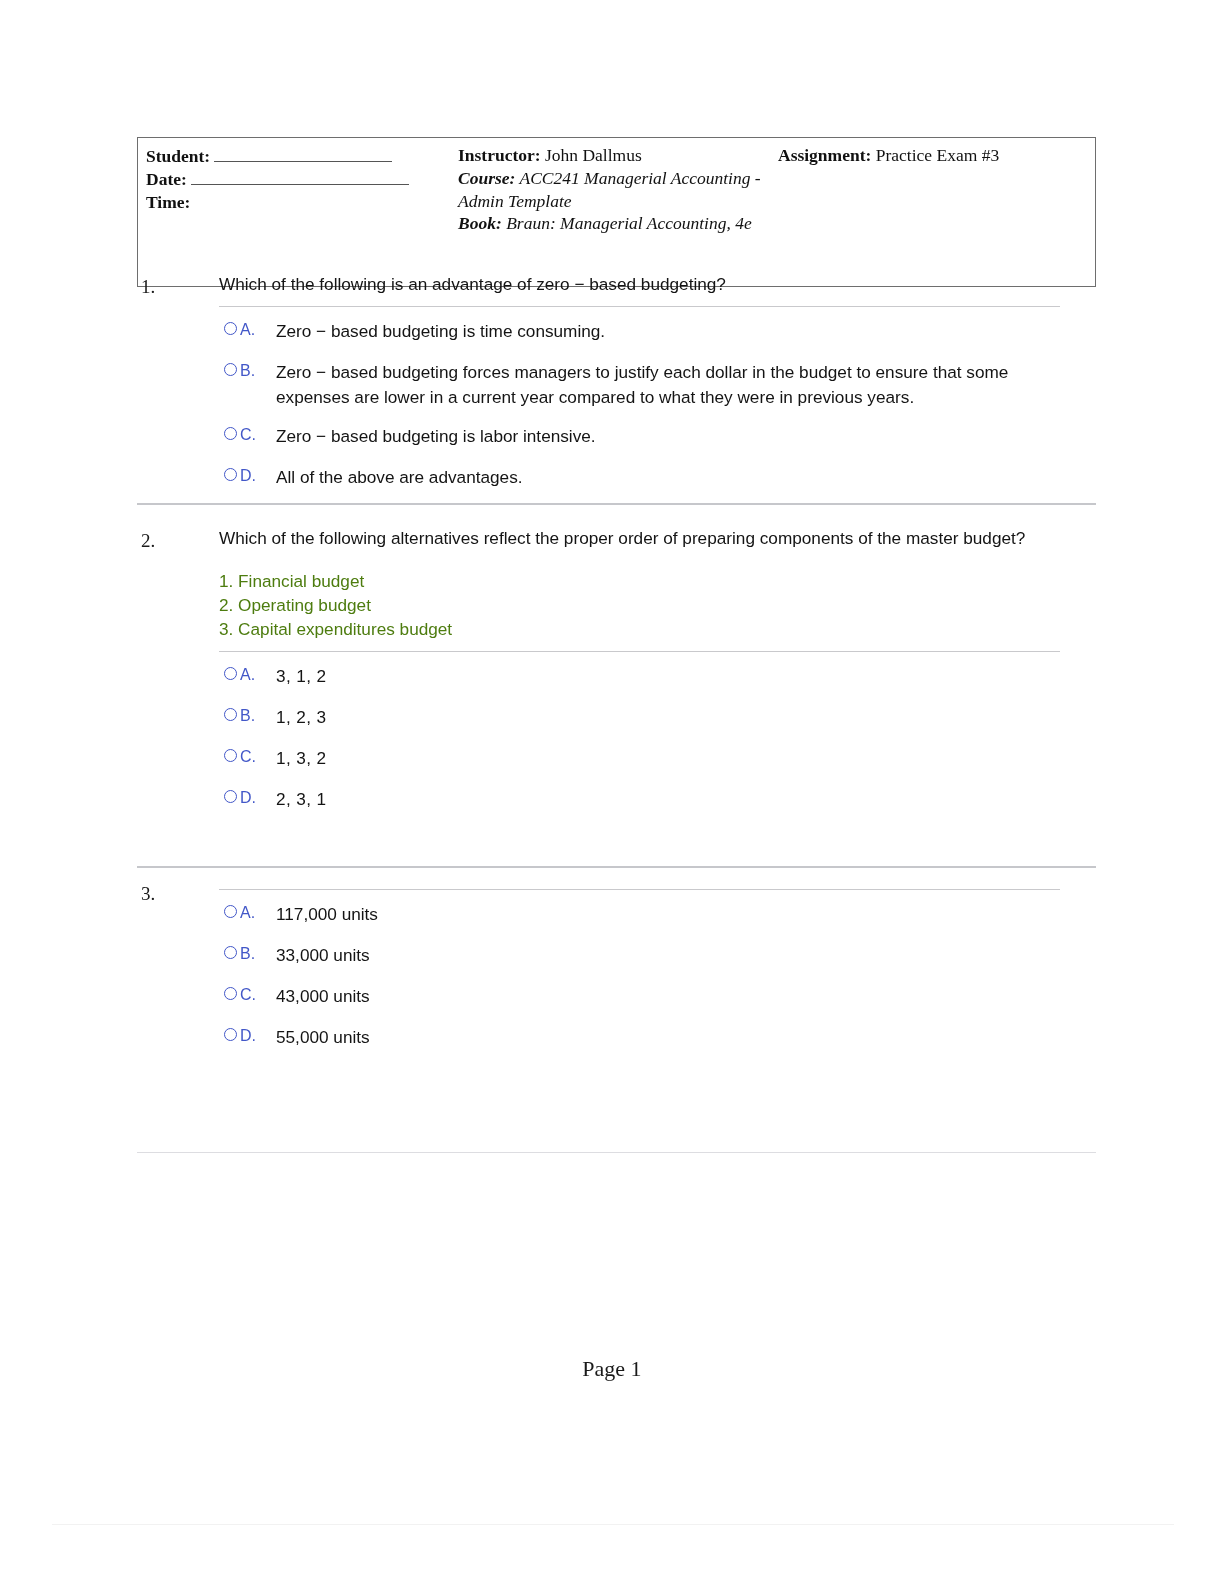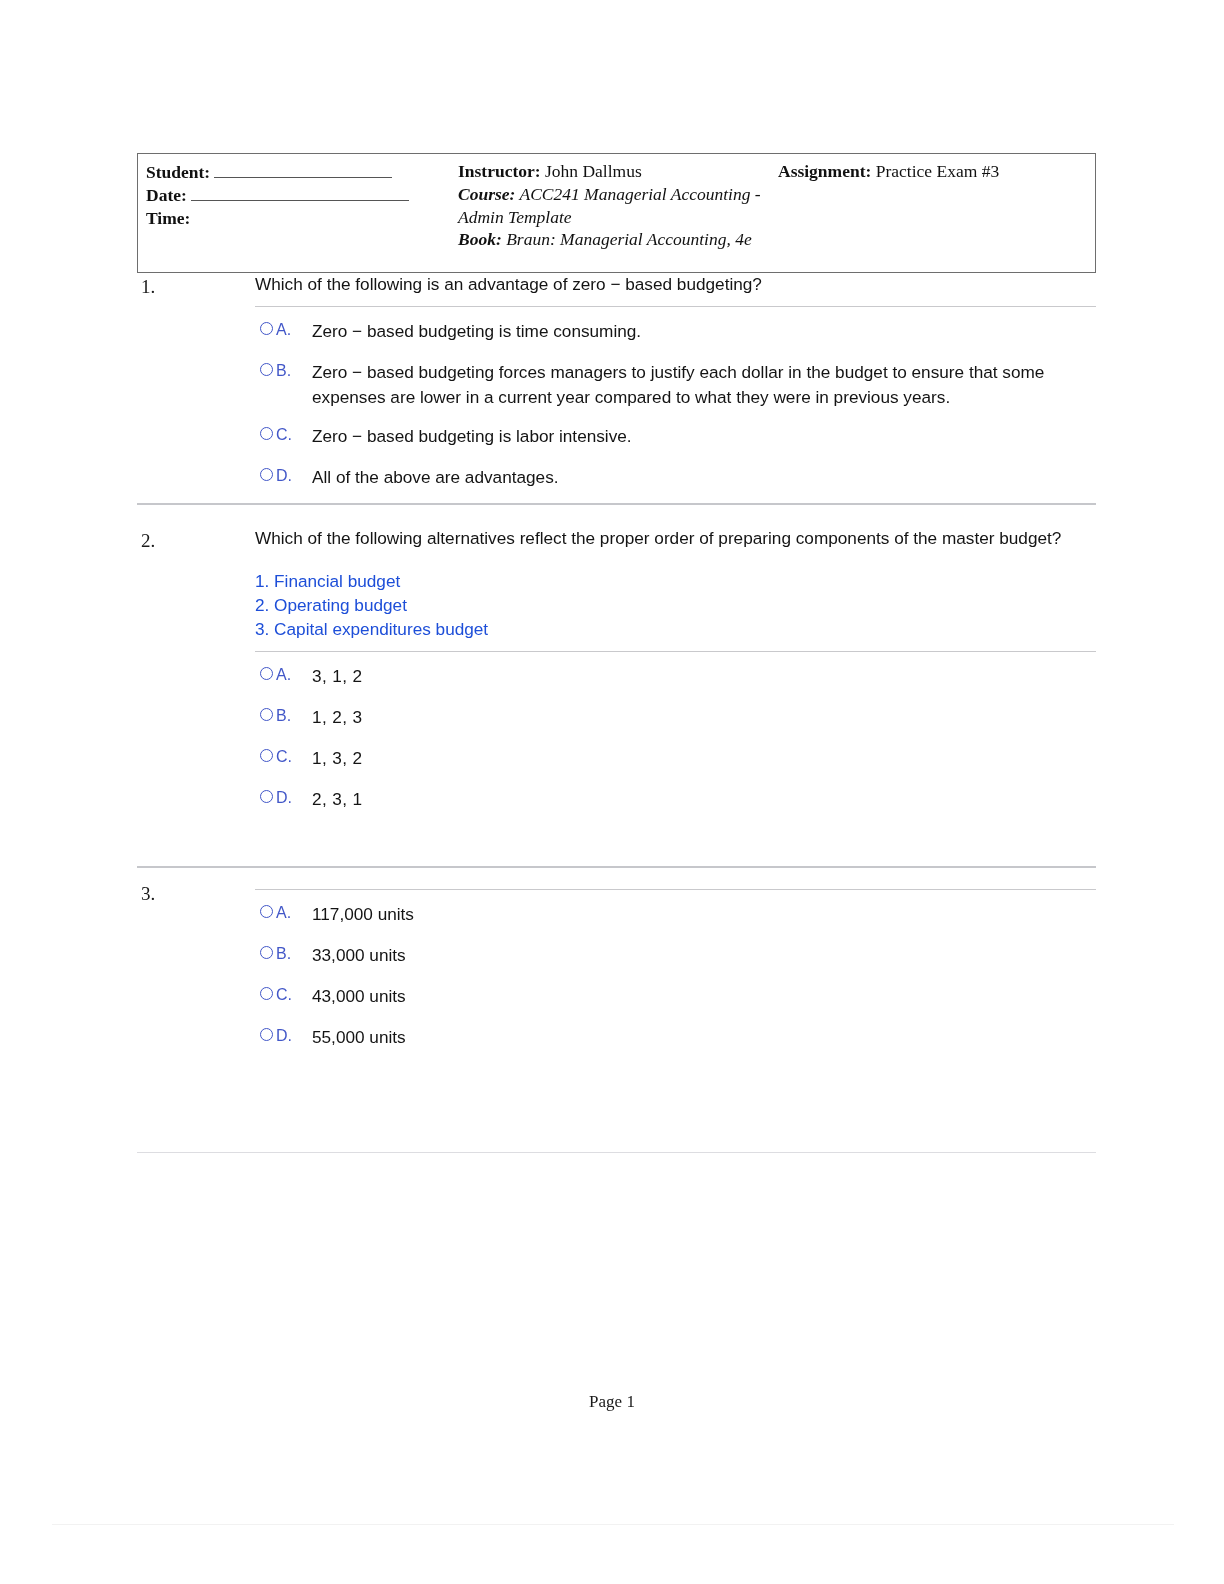--- a/index.html
+++ b/index.html
@@ -21,23 +21,23 @@
     width: 1224px;
     height: 1584px;
     background: #ffffff;
     overflow: hidden;
   }
 
   
   .header-box {
     position: absolute;
     left: 137px;
-    top: 153px;
+    top: 137px;
     width: 959px;
-    height: 120px;
+    height: 150px;
     border: 1.5px solid #6e6e6e;
     box-sizing: border-box;
     font-family: "Liberation Serif", serif;
     font-size: 17.5px;
     color: #111111;
   }
   .hdr-col-left {
     position: absolute;
     left: 8px;
     top: 6px;
@@ -83,34 +83,34 @@
     position: absolute;
     left: 4px;
     top: 4px;
     width: 40px;
     font-family: "Liberation Serif", serif;
     font-size: 19px;
     color: #1a1a1a;
   }
   .qbody {
     position: relative;
-    margin-left: 118px;
+    margin-left: 82px;
     width: 841px;
   }
   .qstem {
     font-family: "Liberation Sans", sans-serif;
     font-size: 17.2px;
     line-height: 1.42;
     color: #141414;
   }
   .qsublist {
     font-family: "Liberation Sans", sans-serif;
     font-size: 17.2px;
     line-height: 1.37;
-    color: #1d4ed8;
+    color: #4d7c0f;
     margin-top: 20px;
   }
   .stem-rule {
     border-top: 1px solid #c9c9cc;
     margin-top: 10px;
     width: 100%;
   }
   .options {
     margin-top: 6px;
   }
@@ -167,25 +167,25 @@
     position: absolute;
     left: 52px;
     width: 1122px;
     border-top: 1px solid #f2f2f2;
   }
 
   
   .footer {
     position: absolute;
     left: 0;
-    top: 1392px;
+    top: 1356px;
     width: 1224px;
     text-align: center;
     font-family: "Liberation Serif", serif;
-    font-size: 17px;
+    font-size: 22px;
     color: #1a1a1a;
   }
 </style>
 </head>
 <body>
 
 <div class="page">
 
   <div class="header-box">
 

